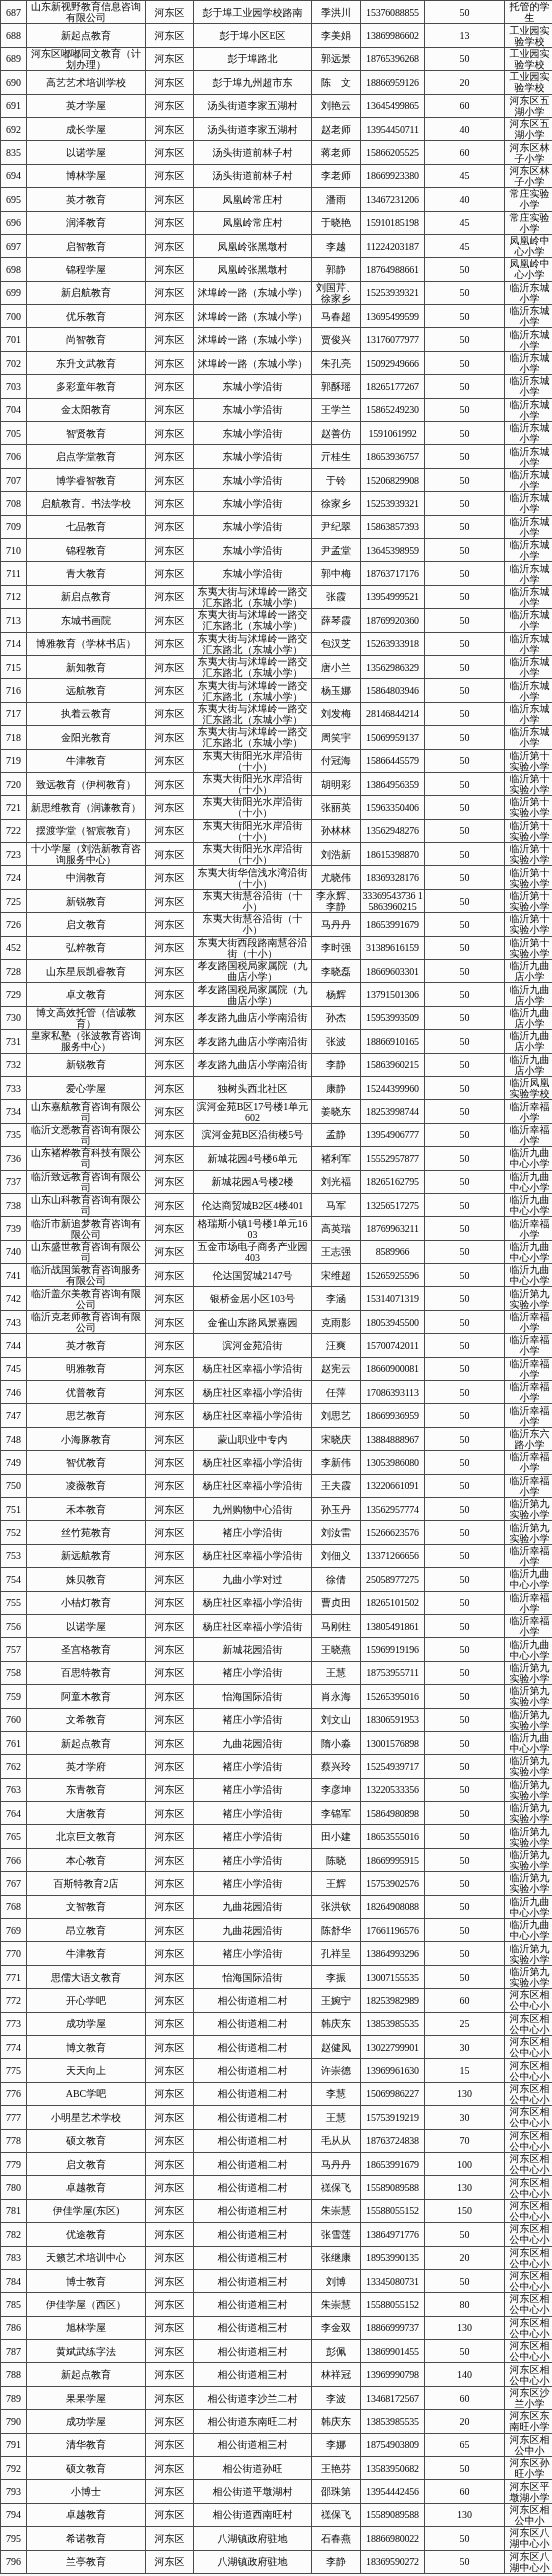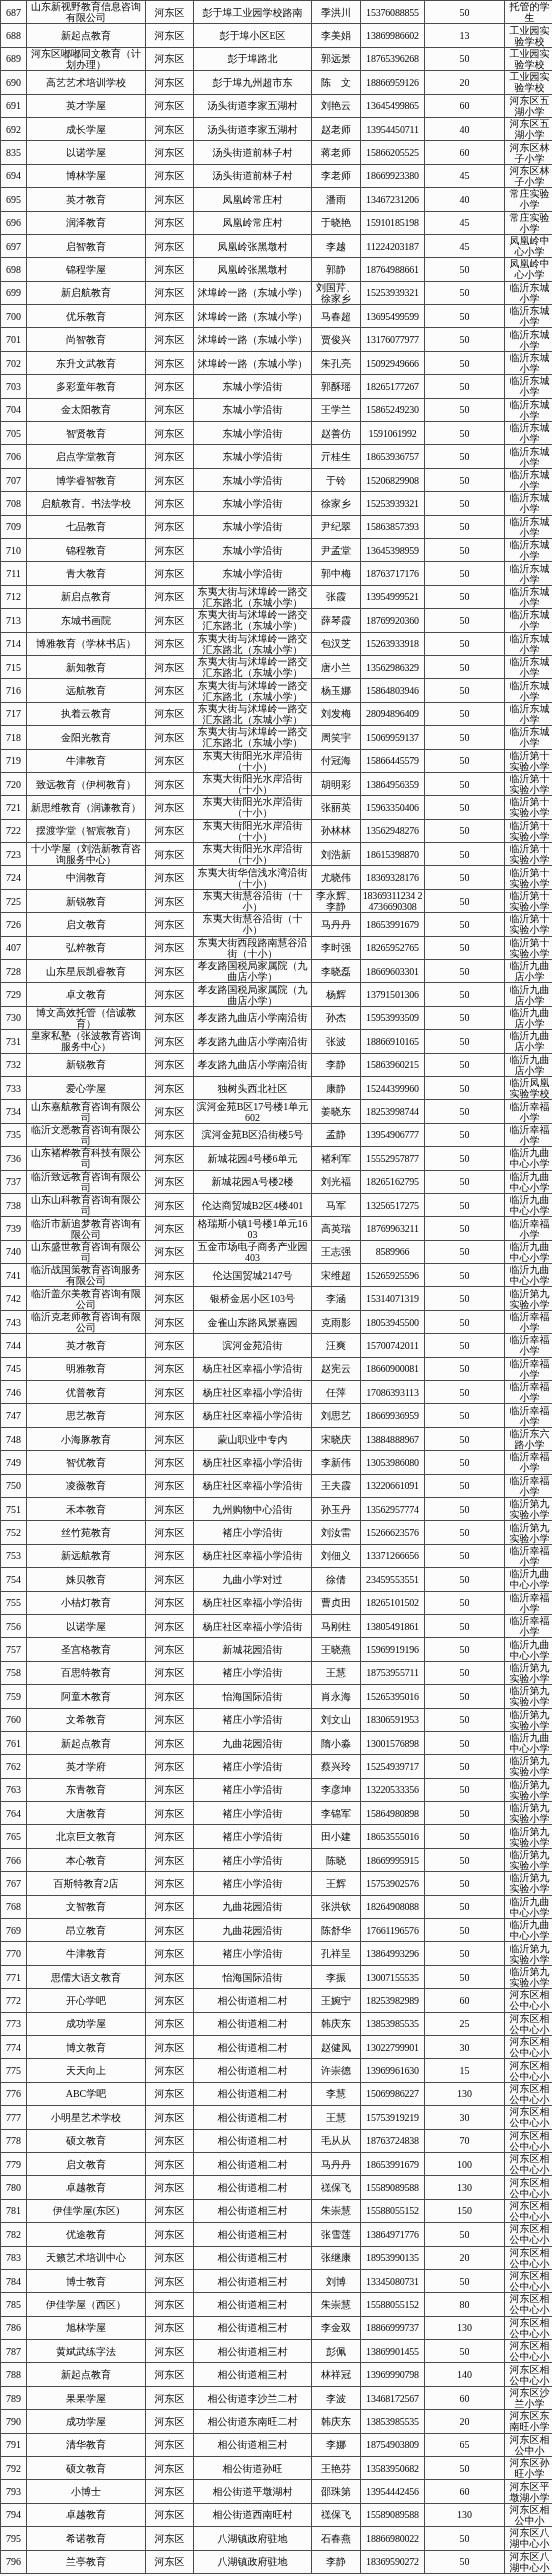--- a/index.html
+++ b/index.html
@@ -347,21 +347,21 @@
         <td class="c5">15864803946</td>
         <td class="c6">50</td>
         <td class="c7">临沂东城小学</td>
       </tr>
       <tr>
         <td class="c0">717</td>
         <td class="c1">执着云教育</td>
         <td class="c2">河东区</td>
         <td class="c3">东夷大街与沭埠岭一路交汇东路北（东城小学）</td>
         <td class="c4">刘发梅</td>
-        <td class="c5">28094896409</td>
+        <td class="c5">28146844214</td>
         <td class="c6">50</td>
         <td class="c7">临沂东城小学</td>
       </tr>
       <tr>
         <td class="c0">718</td>
         <td class="c1">金阳光教育</td>
         <td class="c2">河东区</td>
         <td class="c3">东夷大街与沭埠岭一路交汇东路北（东城小学）</td>
         <td class="c4">周笑宇</td>
         <td class="c5">15069959137</td>
@@ -427,41 +427,41 @@
         <td class="c5">18369328176</td>
         <td class="c6">50</td>
         <td class="c7">临沂第十实验小学</td>
       </tr>
       <tr>
         <td class="c0">725</td>
         <td class="c1">新锐教育</td>
         <td class="c2">河东区</td>
         <td class="c3">东夷大街慧谷沿街（十小）</td>
         <td class="c4">李永辉、李静</td>
-        <td class="c5">18369311234 24736690308</td>
+        <td class="c5">33369543736 15863960215</td>
         <td class="c6">50</td>
         <td class="c7">临沂第十实验小学</td>
       </tr>
       <tr>
         <td class="c0">726</td>
         <td class="c1">启文教育</td>
         <td class="c2">河东区</td>
         <td class="c3">东夷大街慧谷沿街（十小）</td>
         <td class="c4">马丹丹</td>
         <td class="c5">18653991679</td>
         <td class="c6">50</td>
         <td class="c7">临沂第十实验小学</td>
       </tr>
       <tr>
-        <td class="c0">407</td>
+        <td class="c0">452</td>
         <td class="c1">弘粹教育</td>
         <td class="c2">河东区</td>
         <td class="c3">东夷大街西段路南慧谷沿街（十小）</td>
         <td class="c4">李时强</td>
-        <td class="c5">18265952765</td>
+        <td class="c5">31389616159</td>
         <td class="c6">50</td>
         <td class="c7">临沂第十实验小学</td>
       </tr>
       <tr>
         <td class="c0">728</td>
         <td class="c1">山东星辰凯睿教育</td>
         <td class="c2">河东区</td>
         <td class="c3">孝友路国税局家属院（九曲店小学）</td>
         <td class="c4">李晓磊</td>
         <td class="c5">18669603301</td>
@@ -717,21 +717,21 @@
         <td class="c5">13371266656</td>
         <td class="c6">50</td>
         <td class="c7">临沂幸福小学</td>
       </tr>
       <tr>
         <td class="c0">754</td>
         <td class="c1">姝贝教育</td>
         <td class="c2">河东区</td>
         <td class="c3">九曲小学对过</td>
         <td class="c4">徐倩</td>
-        <td class="c5">23459553551</td>
+        <td class="c5">25058977275</td>
         <td class="c6">50</td>
         <td class="c7">临沂九曲中心小学</td>
       </tr>
       <tr>
         <td class="c0">755</td>
         <td class="c1">小桔灯教育</td>
         <td class="c2">河东区</td>
         <td class="c3">杨庄社区幸福小学沿街</td>
         <td class="c4">曹贞田</td>
         <td class="c5">18265101502</td>

